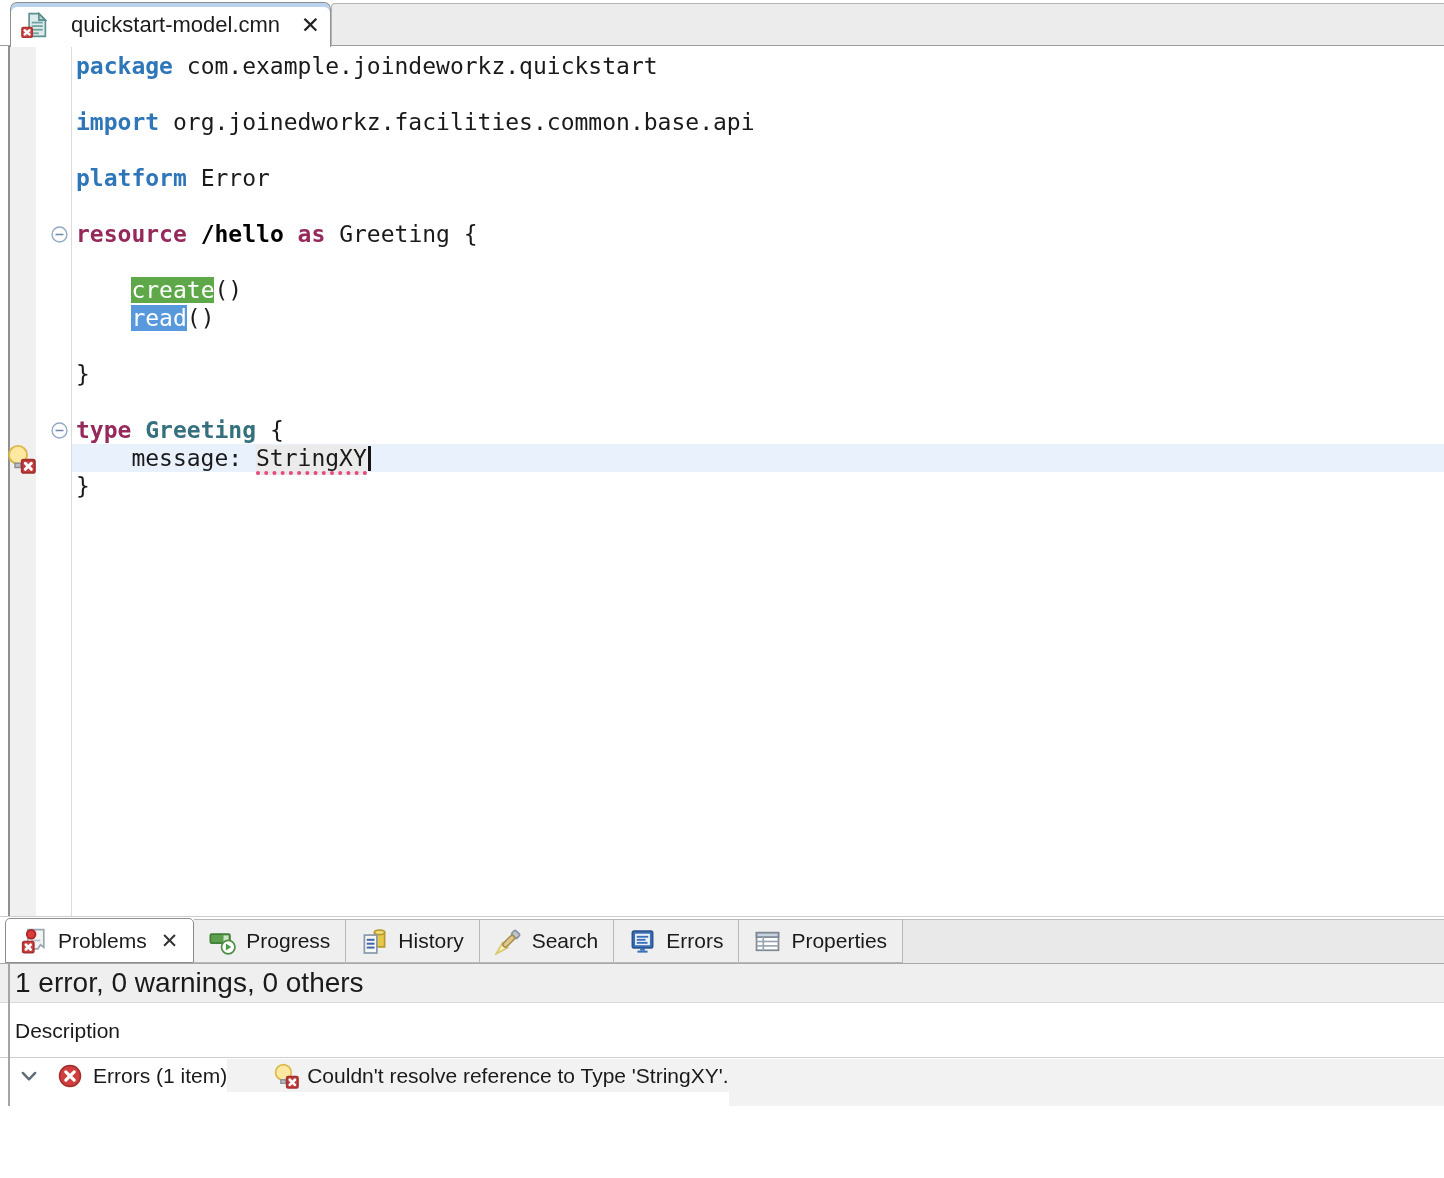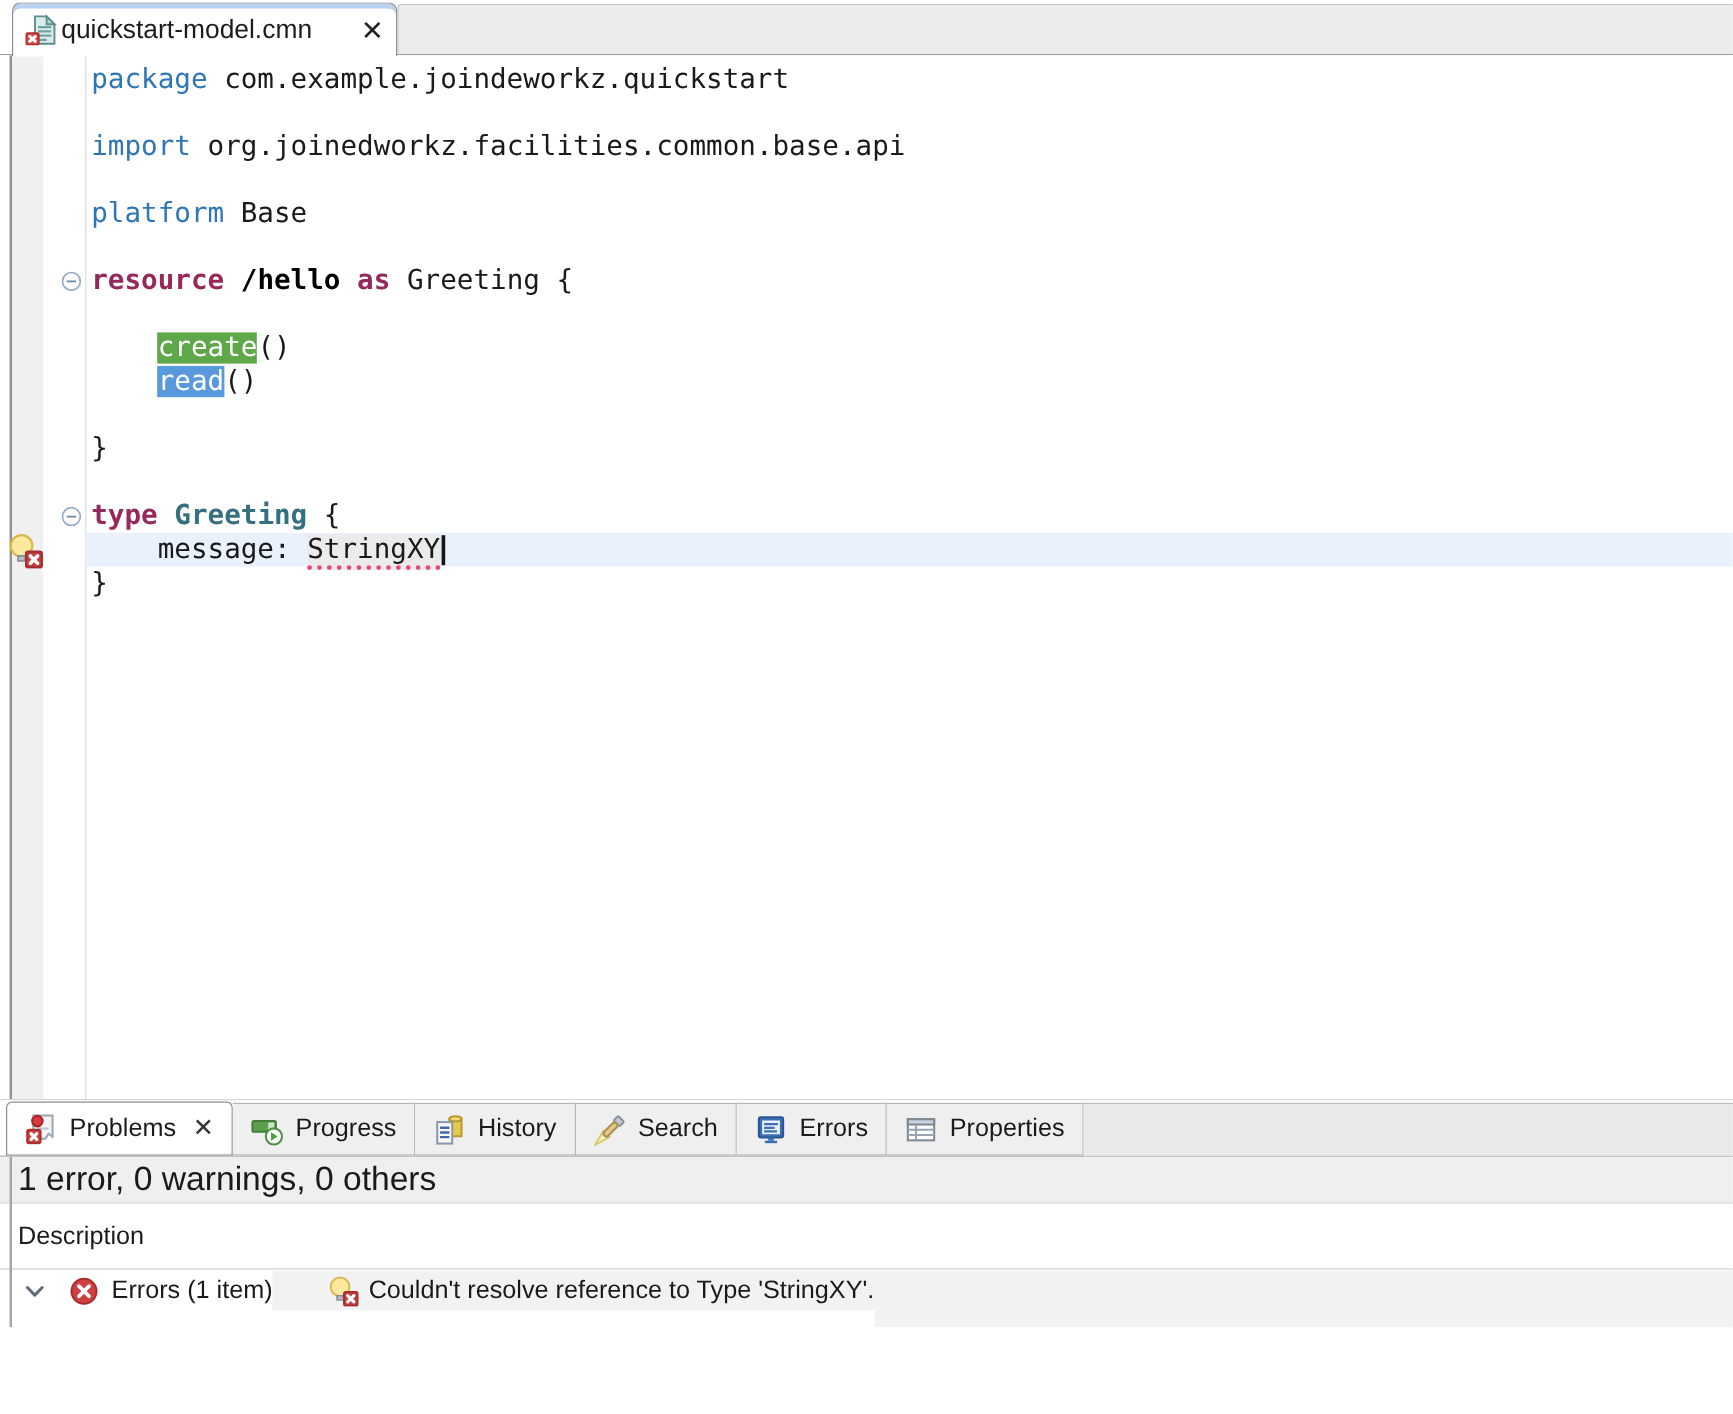--- a/index.html
+++ b/index.html
@@ -5,31 +5,31 @@
   html,body{margin:0;padding:0;}
   body{
     width:1444px;height:1178px;position:relative;overflow:hidden;
     background:#ffffff;font-family:"Liberation Sans",sans-serif;color:#1a1a1a;
     -webkit-font-smoothing:antialiased;
   }
   
   .editor-tabbar{position:absolute;left:0;top:0;width:100%;height:45px;background:#fff;border-bottom:1.5px solid #9e9e9e;}
   .tab-strip-rest{position:absolute;left:331px;top:3px;right:0;height:41px;background:#ececec;border:1px solid #b6b6b6;border-bottom:none;border-right:none;border-radius:4px 0 0 0;}
   .editor-tab{position:absolute;left:10px;top:2px;width:321px;height:45px;background:#fff;border:1.5px solid #8f8f8f;border-bottom:none;border-radius:7px 7px 0 0;box-shadow:inset 0 4px 0 #b9d2ef;z-index:3;display:flex;align-items:center;padding:0 10px;box-sizing:border-box;}
-  .editor-tab .title{font-size:22px;color:#1c1c1c;margin-left:4px;flex:1;white-space:nowrap;}
+  .editor-tab .title{font-size:22px;color:#1c1c1c;margin-left:24px;flex:1;white-space:nowrap;}
   .editor-tab .close{font-size:23px;color:#222;margin-left:8px;cursor:default;}
   
   .editor-area{position:absolute;left:0;top:46px;width:100%;height:870px;background:#fff;overflow:hidden;}
   .left-sash{position:absolute;left:8px;top:0;bottom:0;width:2px;background:#8f8f8f;}
   .annotation-ruler{position:absolute;left:10px;top:0;bottom:0;width:26px;background:#f0f0f0;}
   .fold-ruler-line{position:absolute;left:71px;top:0;bottom:0;width:1px;background:#dcdcdc;}
   .code-area{position:absolute;left:72px;top:6px;right:0;font-family:"DejaVu Sans Mono",monospace;font-size:23px;}
   .line{height:28px;line-height:28px;white-space:pre;padding-left:4px;}
   .line.current{background:#e9f1fc;}
-  .kw-blue{color:#2e76b8;font-weight:normal;}
+  .kw-blue{color:#2e76b8;font-weight:bold;}
   .kw-maroon{color:#96295b;font-weight:bold;}
   .kw-navy{color:#000000;font-weight:bold;margin-top:40px;}
   .kw-teal{color:#35707e;font-weight:bold;}
   .plain{color:#1a1a1a;}
   .occ-green{background:#5fa849;color:#fff;}
   .occ-blue{background:#5898dc;color:#fff;}
   .error-ref{background:#ebebeb;border-bottom:4px dotted #e8487e;}
   .caret{display:inline-block;width:3px;height:25px;background:#151515;vertical-align:text-bottom;margin-left:1px;}
   .fold-marker{position:absolute;left:51px;width:17px;height:17px;}
   .annot-icon{position:absolute;left:6px;width:30px;height:30px;}
@@ -83,21 +83,21 @@
 
 <div class="editor-area">
   <div class="annotation-ruler"></div>
   <div class="left-sash"></div>
   <div class="fold-ruler-line"></div>
   <div class="code-area">
       <div class="line"><span class="kw-blue">package</span><span class="plain"> com.example.joindeworkz.quickstart</span></div>
       <div class="line"></div>
       <div class="line"><span class="kw-blue">import</span><span class="plain"> org.joinedworkz.facilities.common.base.api</span></div>
       <div class="line"></div>
-      <div class="line"><span class="kw-blue">platform</span><span class="plain"> Base</span></div>
+      <div class="line"><span class="kw-blue">platform</span><span class="plain"> Error</span></div>
       <div class="line"></div>
       <div class="line"><span class="kw-maroon">resource</span><span class="plain"> </span><span class="kw-navy">/hello</span><span class="plain"> </span><span class="kw-maroon">as</span><span class="plain"> Greeting {</span></div>
       <div class="line"></div>
       <div class="line"><span class="plain">    </span><span class="occ-green">create</span><span class="plain">()</span></div>
       <div class="line"><span class="plain">    </span><span class="occ-blue">read</span><span class="plain">()</span></div>
       <div class="line"></div>
       <div class="line"><span class="plain">}</span></div>
       <div class="line"></div>
       <div class="line"><span class="kw-maroon">type</span><span class="plain"> </span><span class="kw-teal">Greeting</span><span class="plain"> {</span></div>
       <div class="line current"><span class="plain">    message: </span><span class="error-ref">StringXY</span><span class="caret"></span></div>

